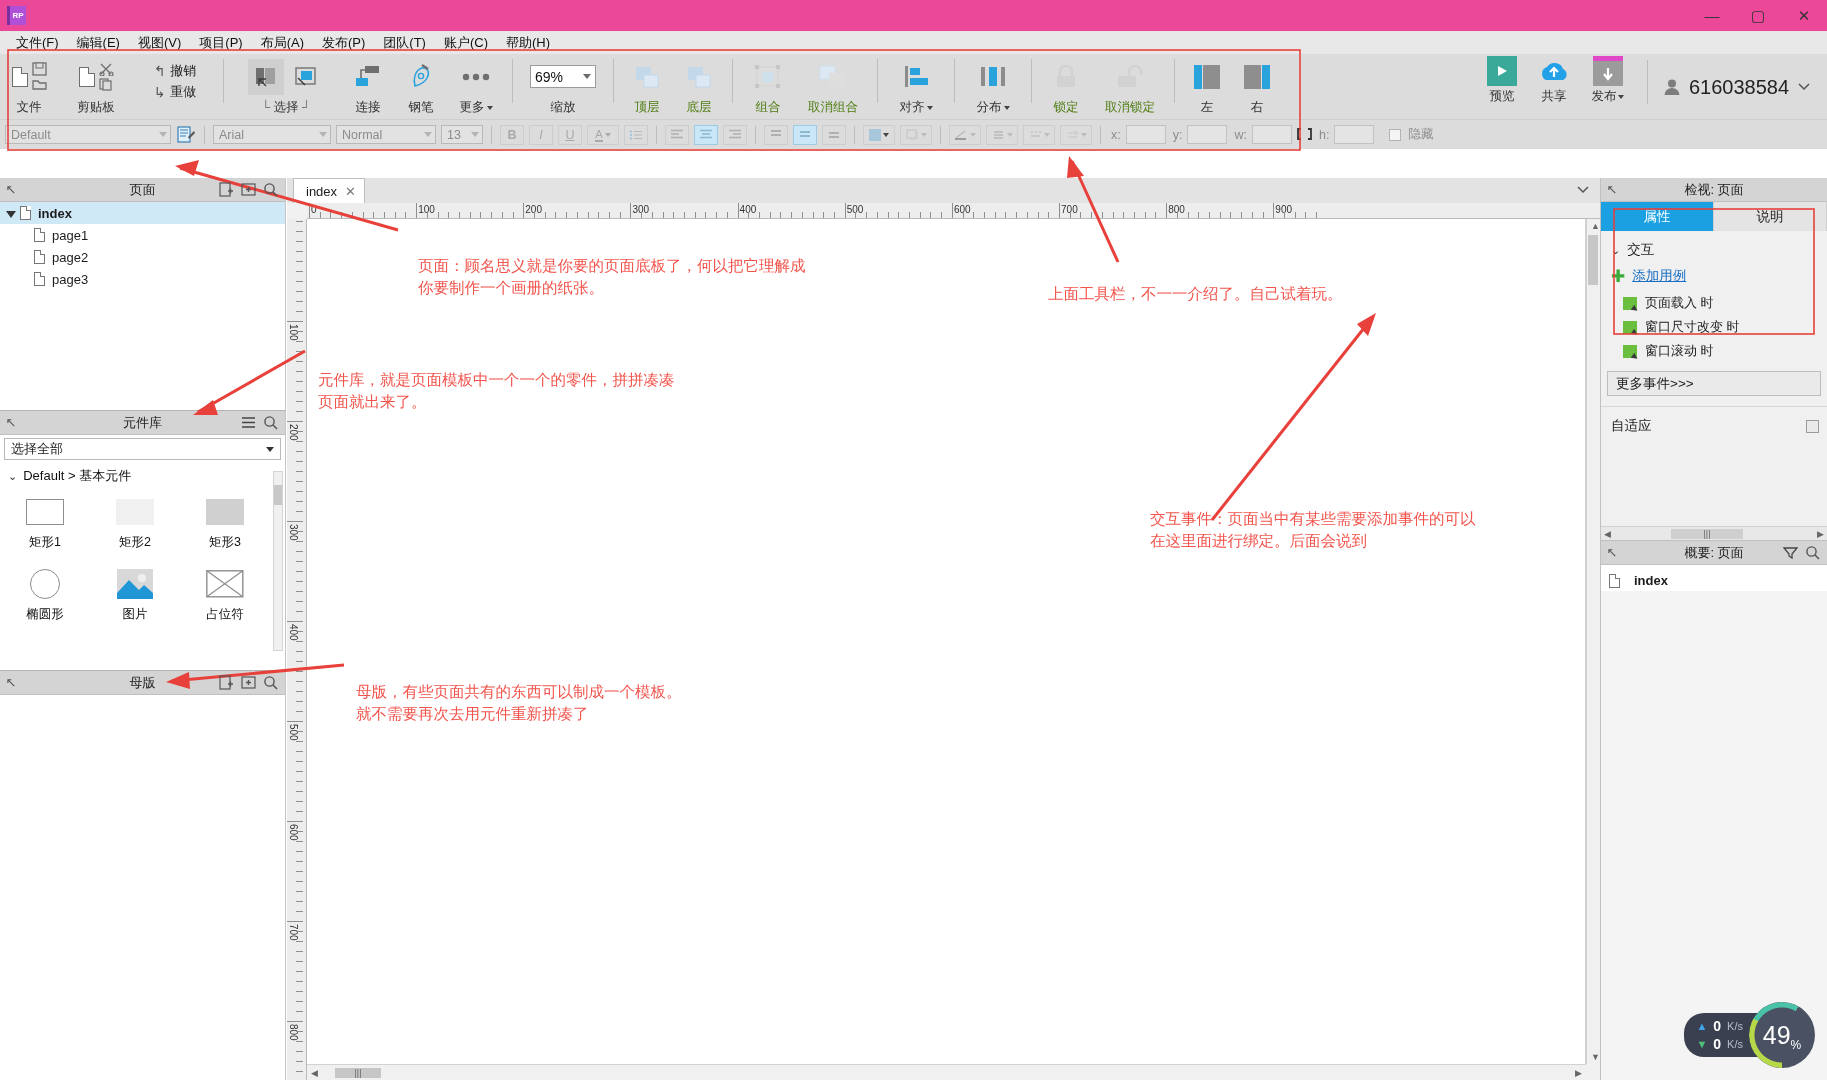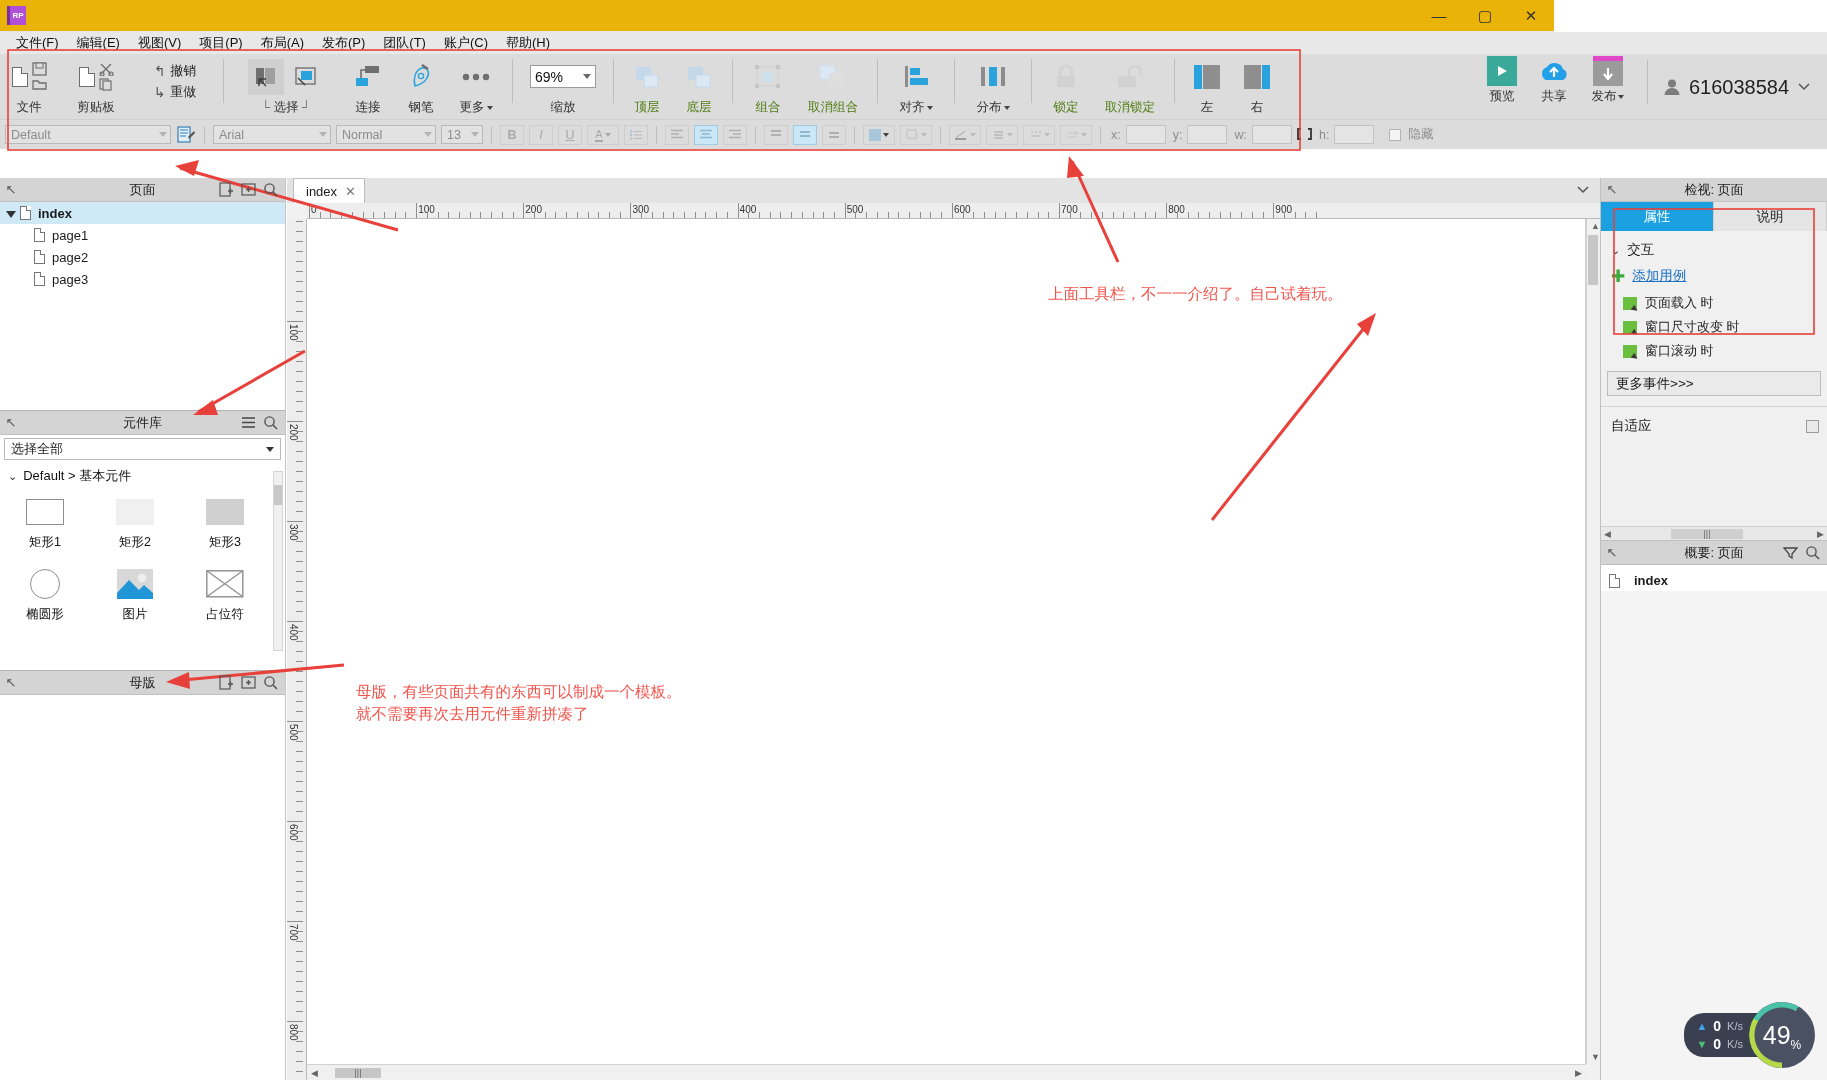--- a/index.html
+++ b/index.html
@@ -5,22 +5,22 @@
   * { box-sizing: border-box; margin:0; padding:0; }
   html, body {
     width:1827px; height:1080px; overflow:hidden;
     font-family:"Liberation Sans","DejaVu Sans",sans-serif;
     background:#ffffff; font-size:13px; color:#1c1c1c;
   }
   .app { position:relative; width:1827px; height:1080px; }
 
   
   .titlebar {
-    position:absolute; left:0; top:0; width:1554px; height:32px;
-    background:#eab308; display:flex; align-items:center;
+    position:absolute; left:0; top:0; width:1827px; height:32px;
+    background:#ec4899; display:flex; align-items:center;
     border-bottom:1px solid #e6e6e6;
   }
   .app-logo {
     width:19px; height:19px; margin-left:7px; margin-right:9px;
     background:#b04fd8; color:#fff; font-size:8px; line-height:19px;
     text-align:center; font-weight:bold; border-left:3px solid #7a2fa0;
   }
   .title-text { font-size:15px; color:#1a1a1a; white-space:nowrap; }
   .title-text .sp { display:inline-block; width:16px; }
   .win-btns { margin-left:auto; display:flex; height:32px; }
@@ -1045,23 +1045,29 @@
         <div class="rv-major" style="top: 802px;"></div>
         <div class="rv-lbl" style="top: 805px;">800</div>
         <div class="rv-tick" style="top: 812px;"></div>
         <div class="rv-tick" style="top: 822px;"></div>
         <div class="rv-tick" style="top: 832px;"></div>
         <div class="rv-tick" style="top: 842px;"></div>
         <div class="rv-tick" style="top: 852px;"></div>
       </div>
 
     <div class="sheet">
+      <div class="anno" style="left:111px; top:36px;">页面：顾名思义就是你要的页面底板了，何以把它理解成
+你要制作一个画册的纸张。</div>
+      <div class="anno" style="left:11px; top:150px;">元件库，就是页面模板中一个一个的零件，拼拼凑凑
+页面就出来了。</div>
       <div class="anno" style="left:49px; top:462px;">母版，有些页面共有的东西可以制成一个模板。
 就不需要再次去用元件重新拼凑了</div>
       <div class="anno" style="left:741px; top:64px;">上面工具栏，不一一介绍了。自己试着玩。</div>
+      <div class="anno" style="left:843px; top:289px;">交互事件：页面当中有某些需要添加事件的可以
+在这里面进行绑定。后面会说到</div>
     </div>
 
     <div class="canvas-vsb">
       <span class="sb-arrow" style="top:2px; left:4px">▲</span>
       <div class="sb-thumb-v" style="top:16px"></div>
       <span class="sb-arrow" style="bottom:2px; left:4px">▼</span>
     </div>
     <div class="canvas-hsb">
       <span class="sb-arrow" style="left:4px; top:3px">◀</span>
       <div class="sb-thumb-h">|||</div>

